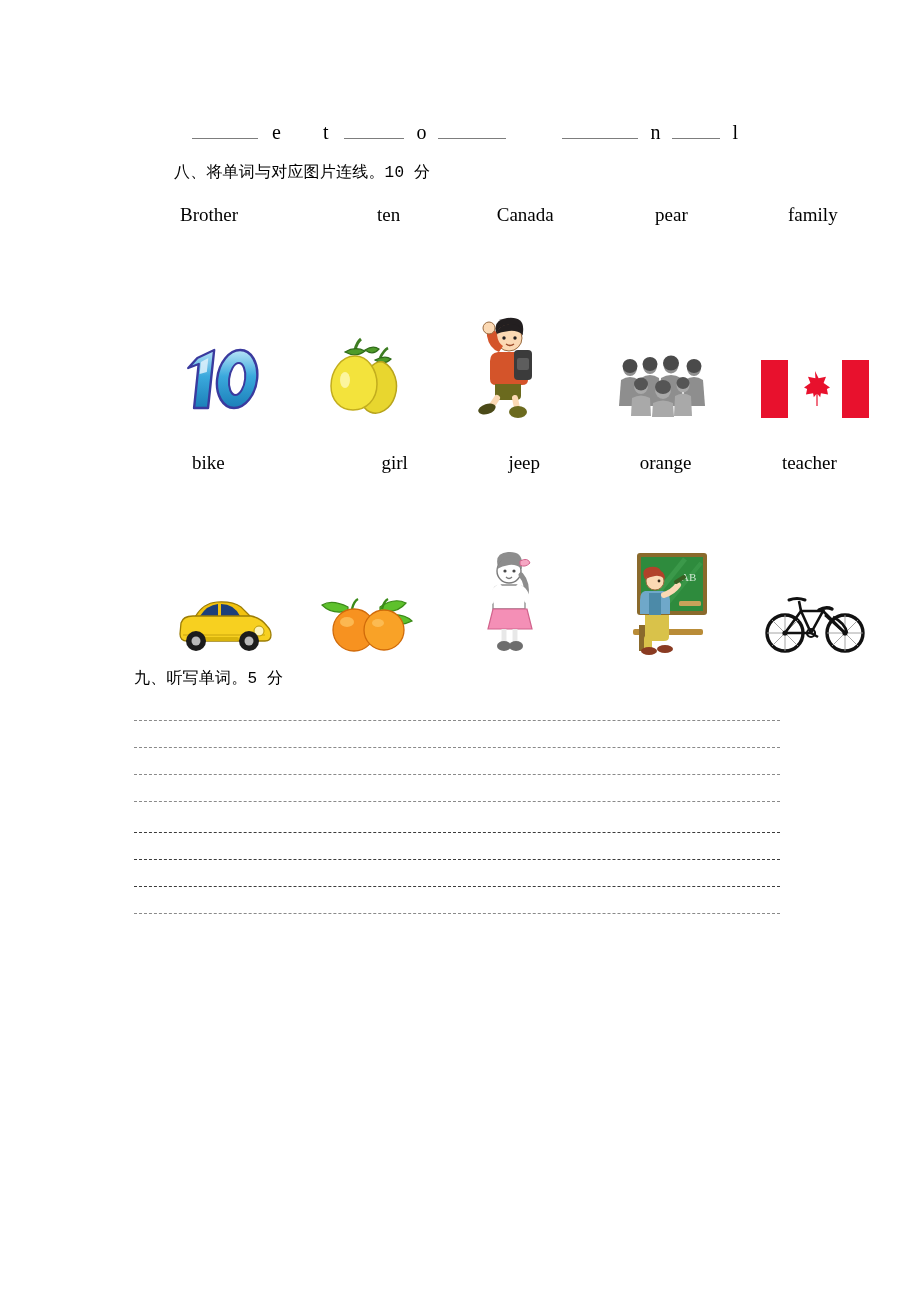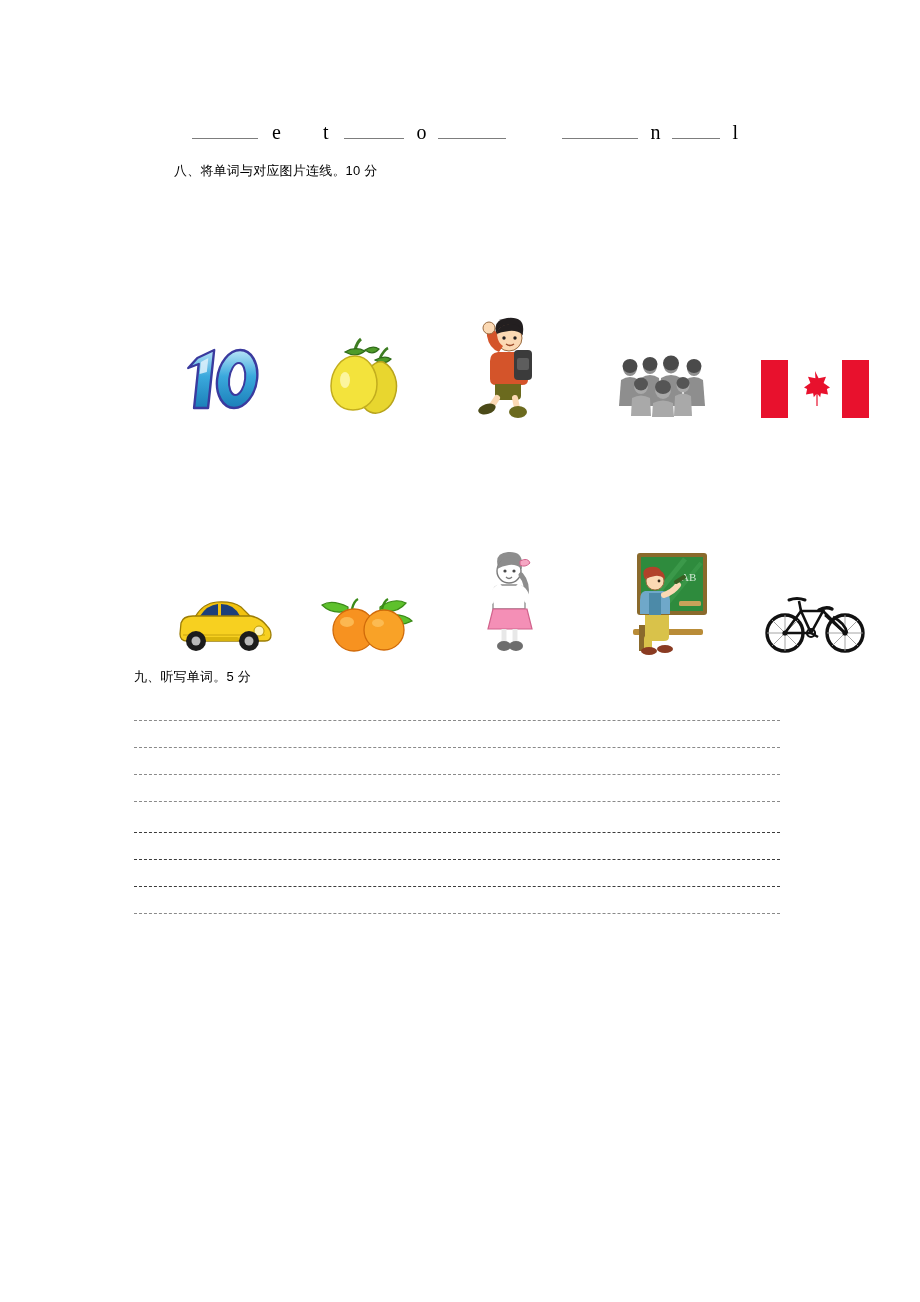--- a/index.html
+++ b/index.html
@@ -51,22 +51,22 @@
   }
   .gapA { display:inline-block; width: 42px; }
   .gapC { display:inline-block; width: 14px; }
   .gapD { display:inline-block; width: 16px; }
   .gapE { display:inline-block; width: 56px; }
   .gapG { display:inline-block; width: 12px; }
 
   
   .section-heading {
     position: absolute;
-    font-family: Liberation Sans, sans-serif;
-    font-size: 13px;
+    font-family: Liberation Mono, monospace;
+    font-size: 16px;
     letter-spacing: 0.2px;
     white-space: nowrap;
   }
   #heading-eight { left: 174px; top: 162px; }
   #heading-nine  { left: 134px; top: 668px; }
 
   
   .word-row {
     position: absolute;
     left: 150px;
@@ -163,20 +163,27 @@
     <span class="gapG"></span>
     <span class="letter">n</span>
     <span class="gapG"></span>
     <span class="blank b5"></span>
     <span class="gapG"></span>
     <span class="letter">l</span>
   </div>
 
   <div class="section-heading" id="heading-eight">八、将单词与对应图片连线。10 分</div>
 
+  <div class="word-row" id="word-row-1">
+    <div class="word-cell">Brother</div>
+    <div class="word-cell">ten</div>
+    <div class="word-cell">Canada</div>
+    <div class="word-cell">pear</div>
+    <div class="word-cell">family</div>
+  </div>
 
   <div class="pic-row" id="pic-row-1">
 
     <div class="pic-cell">
       <svg width="92" height="76" viewBox="0 0 92 76">
         <defs>
           <linearGradient id="gTen" x1="0" y1="0" x2="0" y2="1">
             <stop offset="0%" stop-color="#b9e4f7"></stop>
             <stop offset="45%" stop-color="#3ba9dd"></stop>
             <stop offset="100%" stop-color="#1b7fb8"></stop>
@@ -263,20 +270,27 @@
     <div class="pic-cell">
       <svg width="108" height="58" viewBox="0 0 108 58">
         <rect x="0" y="0" width="108" height="58" fill="#ffffff"></rect>
         <rect x="0" y="0" width="27" height="58" fill="#e8112d"></rect>
         <rect x="81" y="0" width="27" height="58" fill="#e8112d"></rect>
         <path d="M54 11 l3.6 7.3 l7.4 -1.6 l-2.4 6.3 l6.4 4.5 l-3.1 1.6 l1.1 5.4 l-7.1 -1.2 l-0.7 3.9 l-2.6 -3.1 v12 h-1.2 v-12 l-2.6 3.1 l-0.7 -3.9 l-7.1 1.2 l1.1 -5.4 l-3.1 -1.6 l6.4 -4.5 l-2.4 -6.3 l7.4 1.6 Z" fill="#e8112d"></path>
       </svg>
     </div>
   </div>
 
+  <div class="word-row" id="word-row-2">
+    <div class="word-cell">bike</div>
+    <div class="word-cell">girl</div>
+    <div class="word-cell">jeep</div>
+    <div class="word-cell">orange</div>
+    <div class="word-cell">teacher</div>
+  </div>
 
   <div class="pic-row" id="pic-row-2">
 
     <div class="pic-cell">
       <svg width="104" height="62" viewBox="0 0 104 62">
         <path d="M22 24 q8 -14 22 -15 q16 -1 24 5 l10 10 Z" fill="#f2c20e" stroke="#9c7d06" stroke-width="1.2"></path>
         <path d="M27 23 q7 -11 18 -12 l0 12 Z" fill="#1d3f7a"></path>
         <path d="M48 11 q13 0 19 12 l-19 0 Z" fill="#1d3f7a"></path>
         <path d="M8 30 q2 -7 12 -7 h58 q10 2 16 10 q4 4 4 9 q0 6 -6 6 h-78 q-7 0 -7 -7 Z" fill="#f7d020" stroke="#9c7d06" stroke-width="1.3"></path>
         <path d="M10 42 h82" stroke="#c9a30c" stroke-width="1.2"></path>

